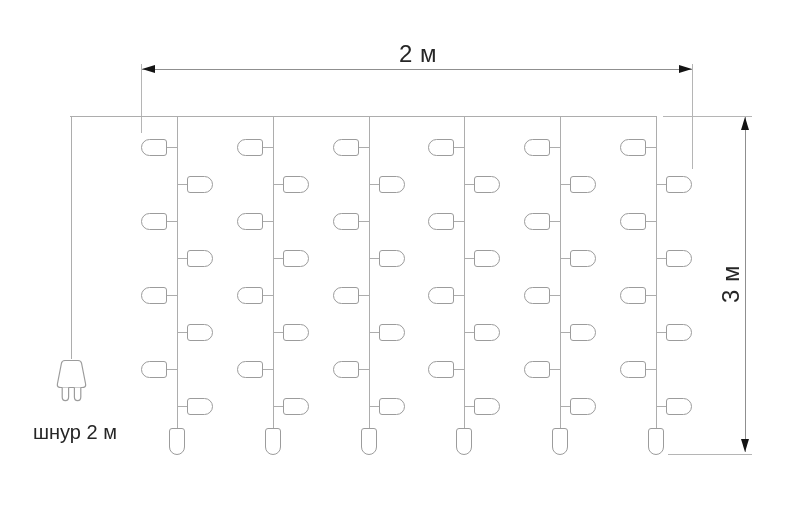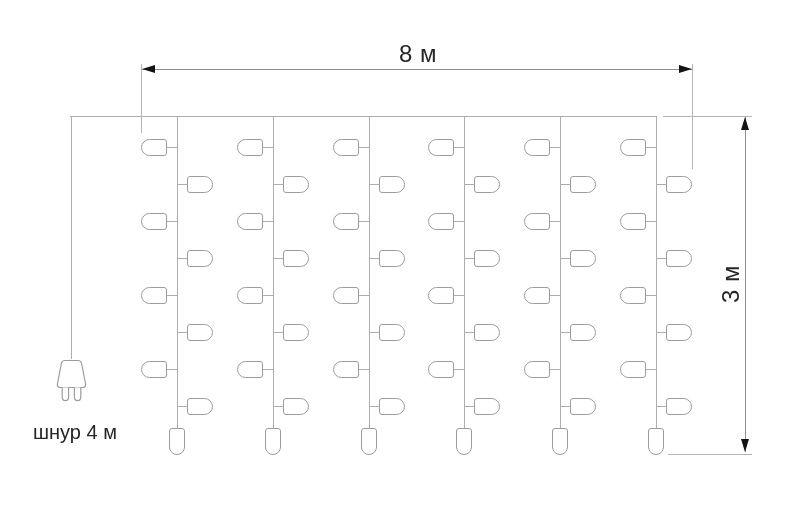--- a/index.html
+++ b/index.html
@@ -58,41 +58,41 @@
 </head>
 <body>
 
 <div class="canvas" style="--wire: #adadad; --bulbstroke: #9c9c9c; --dim: #8f8f8f; --ext: #b5b5b5; --arrow: #141414; --text: #262626;">
 
   <div class="ext v width-tick-left"></div>
   <div class="ext v width-tick-right"></div>
   <div class="dimline h width-dim-line"></div>
   <div class="arr left  width-arr-left"></div>
   <div class="arr right width-arr-right"></div>
-  <div class="dim-label width">8 м</div>
+  <div class="dim-label width">2 м</div>
 
   <div class="ext h height-ext-top"></div>
   <div class="ext h height-ext-bottom"></div>
   <div class="dimline v height-dim-line"></div>
   <div class="arr up   height-arr-up"></div>
   <div class="arr down height-arr-down"></div>
   <div class="dim-label height">3 м</div>
 
   <div class="wire h top-wire"></div>
   <div class="wire v left-cord"></div>
 
   <svg class="plug-svg" width="33" height="47" viewBox="0 0 33 47">
     <path d="M10,3.5 L23,3.5 C25.2,3.5 26.3,4.5 26.6,6.5 L30.6,27 C31.1,29.5 29.6,30.5 27,30.5 L6,30.5
              C3.4,30.5 1.9,29.5 2.4,27 L6.4,6.5 C6.7,4.5 7.8,3.5 10,3.5 Z" fill="#ffffff" stroke="#9c9c9c" stroke-width="1.2"></path>
     <path d="M7.2,30.5 L7.2,40 C7.2,44.8 13.6,44.8 13.6,40 L13.6,30.5" fill="#ffffff" stroke="#9c9c9c" stroke-width="1.2"></path>
     <path d="M19.4,30.5 L19.4,40 C19.4,44.8 25.8,44.8 25.8,40 L25.8,30.5" fill="#ffffff" stroke="#9c9c9c" stroke-width="1.2"></path>
   </svg>
 
   <div class="cord-caption">
-    <div>шнур 4 м</div>
+    <div>шнур 2 м</div>
   </div>
 
   <div>
       <div class="wire v" style="left: 177px; top: 116px; height: 312px;"></div>
       <div class="stem" style="left: 167px; top: 147px; width: 10px;"></div>
       <div class="bulb pt-left" style="left: 141px; top: 139px;"></div>
       <div class="stem" style="left: 167px; top: 221px; width: 10px;"></div>
       <div class="bulb pt-left" style="left: 141px; top: 213px;"></div>
       <div class="stem" style="left: 167px; top: 295px; width: 10px;"></div>
       <div class="bulb pt-left" style="left: 141px; top: 287px;"></div>

